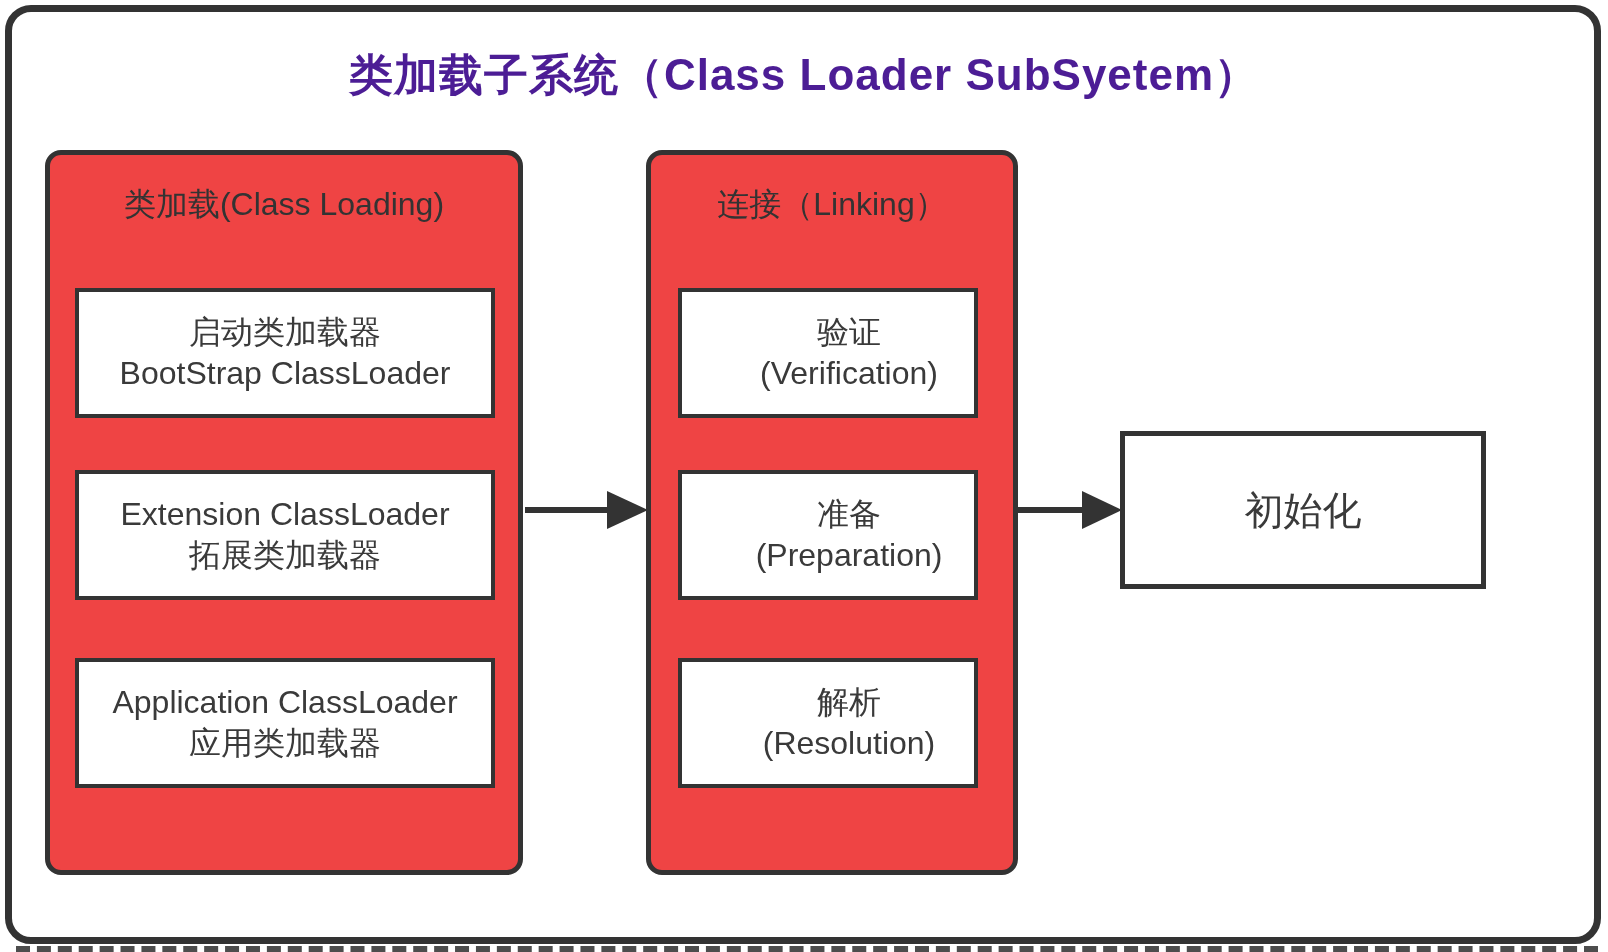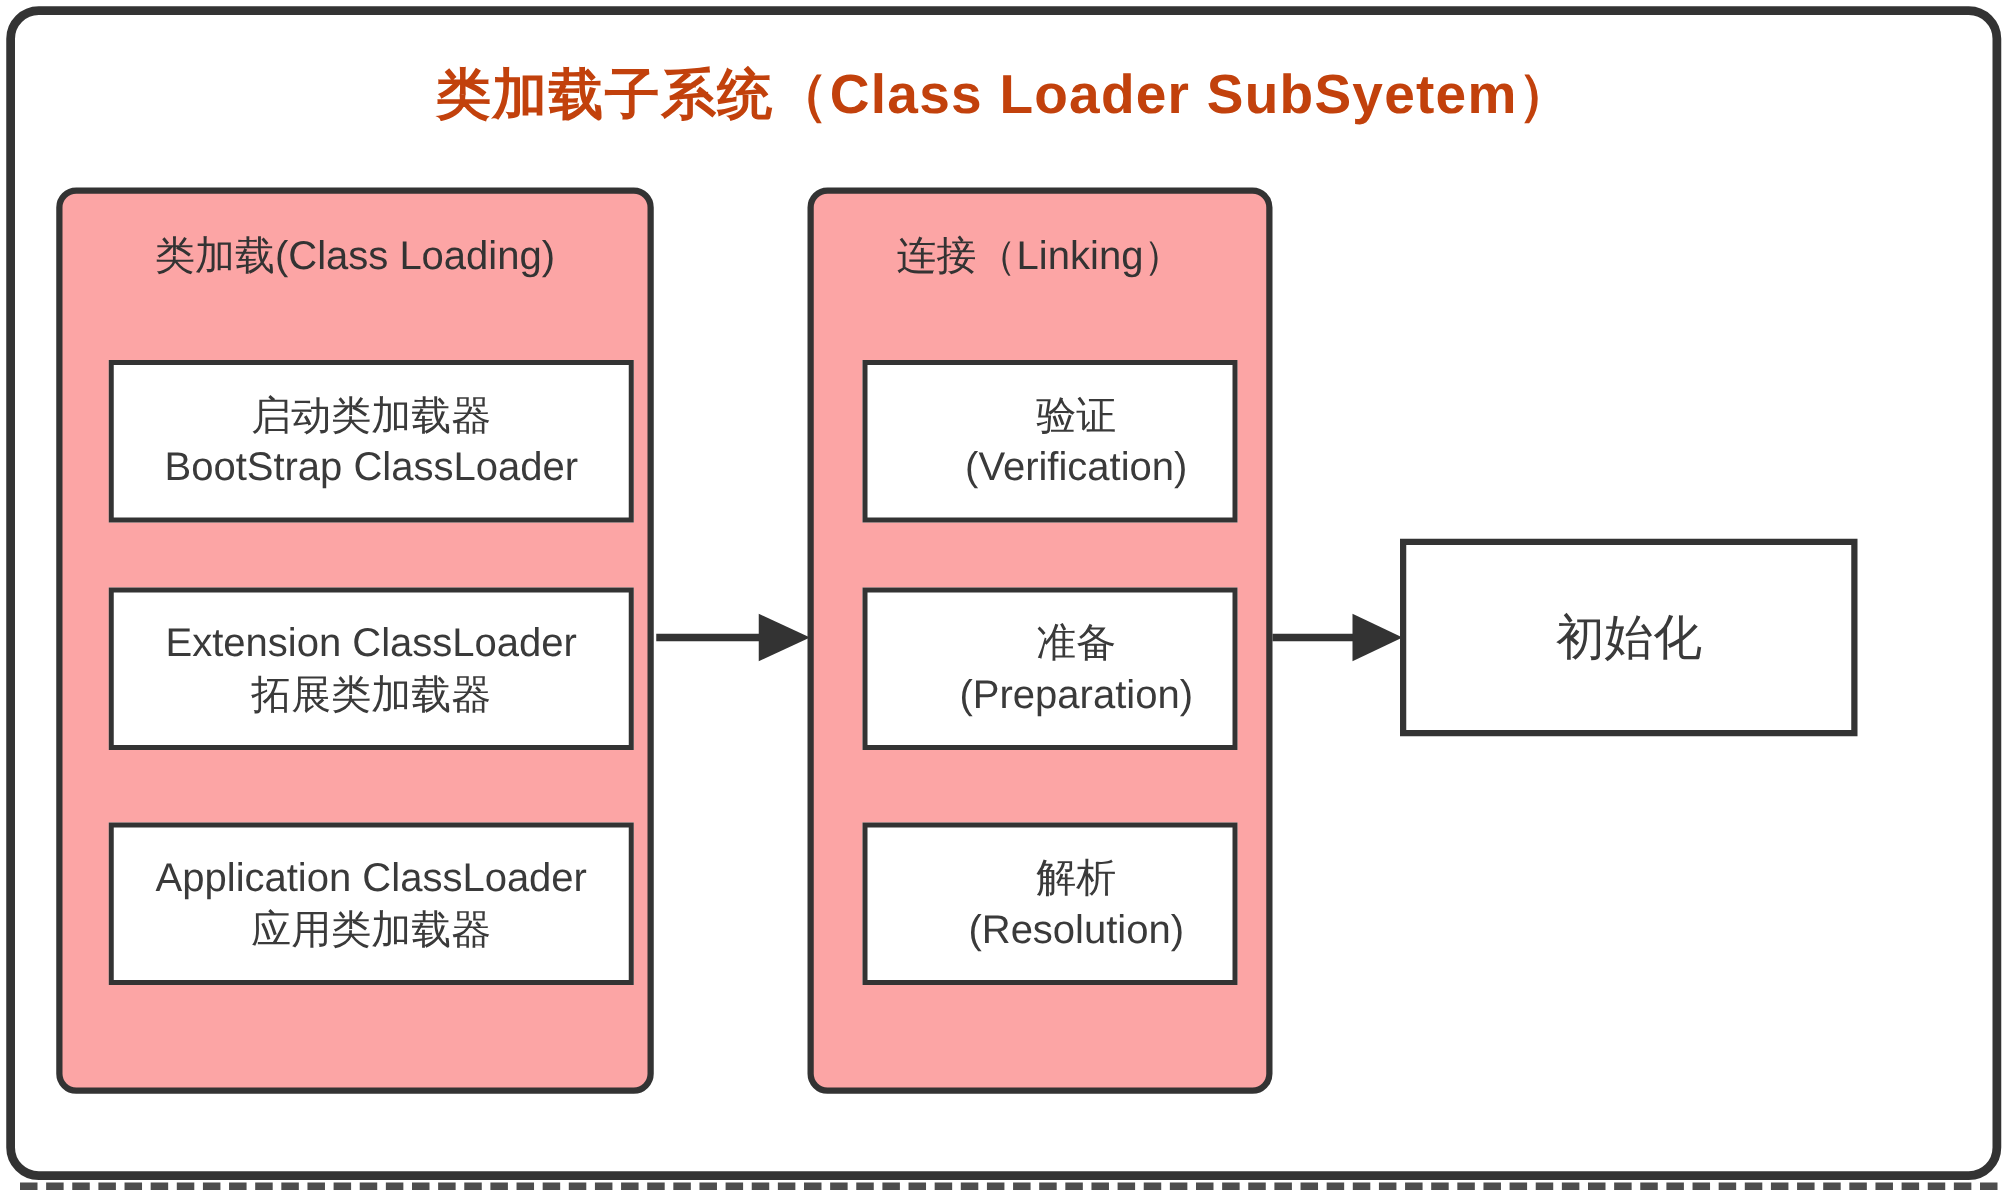--- a/index.html
+++ b/index.html
@@ -22,29 +22,29 @@
     background: #ffffff;
   }
   .diagram-title {
     position: absolute;
     top: 46px; left: 0;
     width: 100%;
     text-align: center;
     font-size: 44px;
     font-weight: 700;
     letter-spacing: 1px;
-    color: #c2410c;
+    color: #4c1d95;
     white-space: nowrap;
   }
   .group {
     position: absolute;
     border: 5px solid #333333;
     border-radius: 16px;
     box-sizing: border-box;
-    background: #fca5a5;
+    background: #ef4444;
   }
   .group-loading { left: 45px;  top: 150px; width: 478px; height: 725px; }
   .group-linking { left: 646px; top: 150px; width: 372px; height: 725px; }
   .group-header {
     position: absolute;
     top: 28px; left: 0;
     width: 100%;
     text-align: center;
     font-size: 32px;
     color: #333333;
@@ -57,21 +57,20 @@
     background: #ffffff;
     display: flex;
     flex-direction: column;
     justify-content: center;
     align-items: center;
     text-align: center;
     font-size: 32px;
     line-height: 41px;
     color: #3a3a3a;
     white-space: nowrap;
-    margin-left: 12px;
   }
   .group-loading .node { left: 25px; width: 420px; height: 130px; }
   .group-linking .node { left: 27px; width: 300px; height: 130px; padding-left: 42px; }
   .node-row-1 { top: 133px; }
   .node-row-2 { top: 315px; }
   .node-row-3 { top: 503px; }
   .init-node {
     position: absolute;
     left: 1120px; top: 431px;
     width: 366px; height: 158px;

